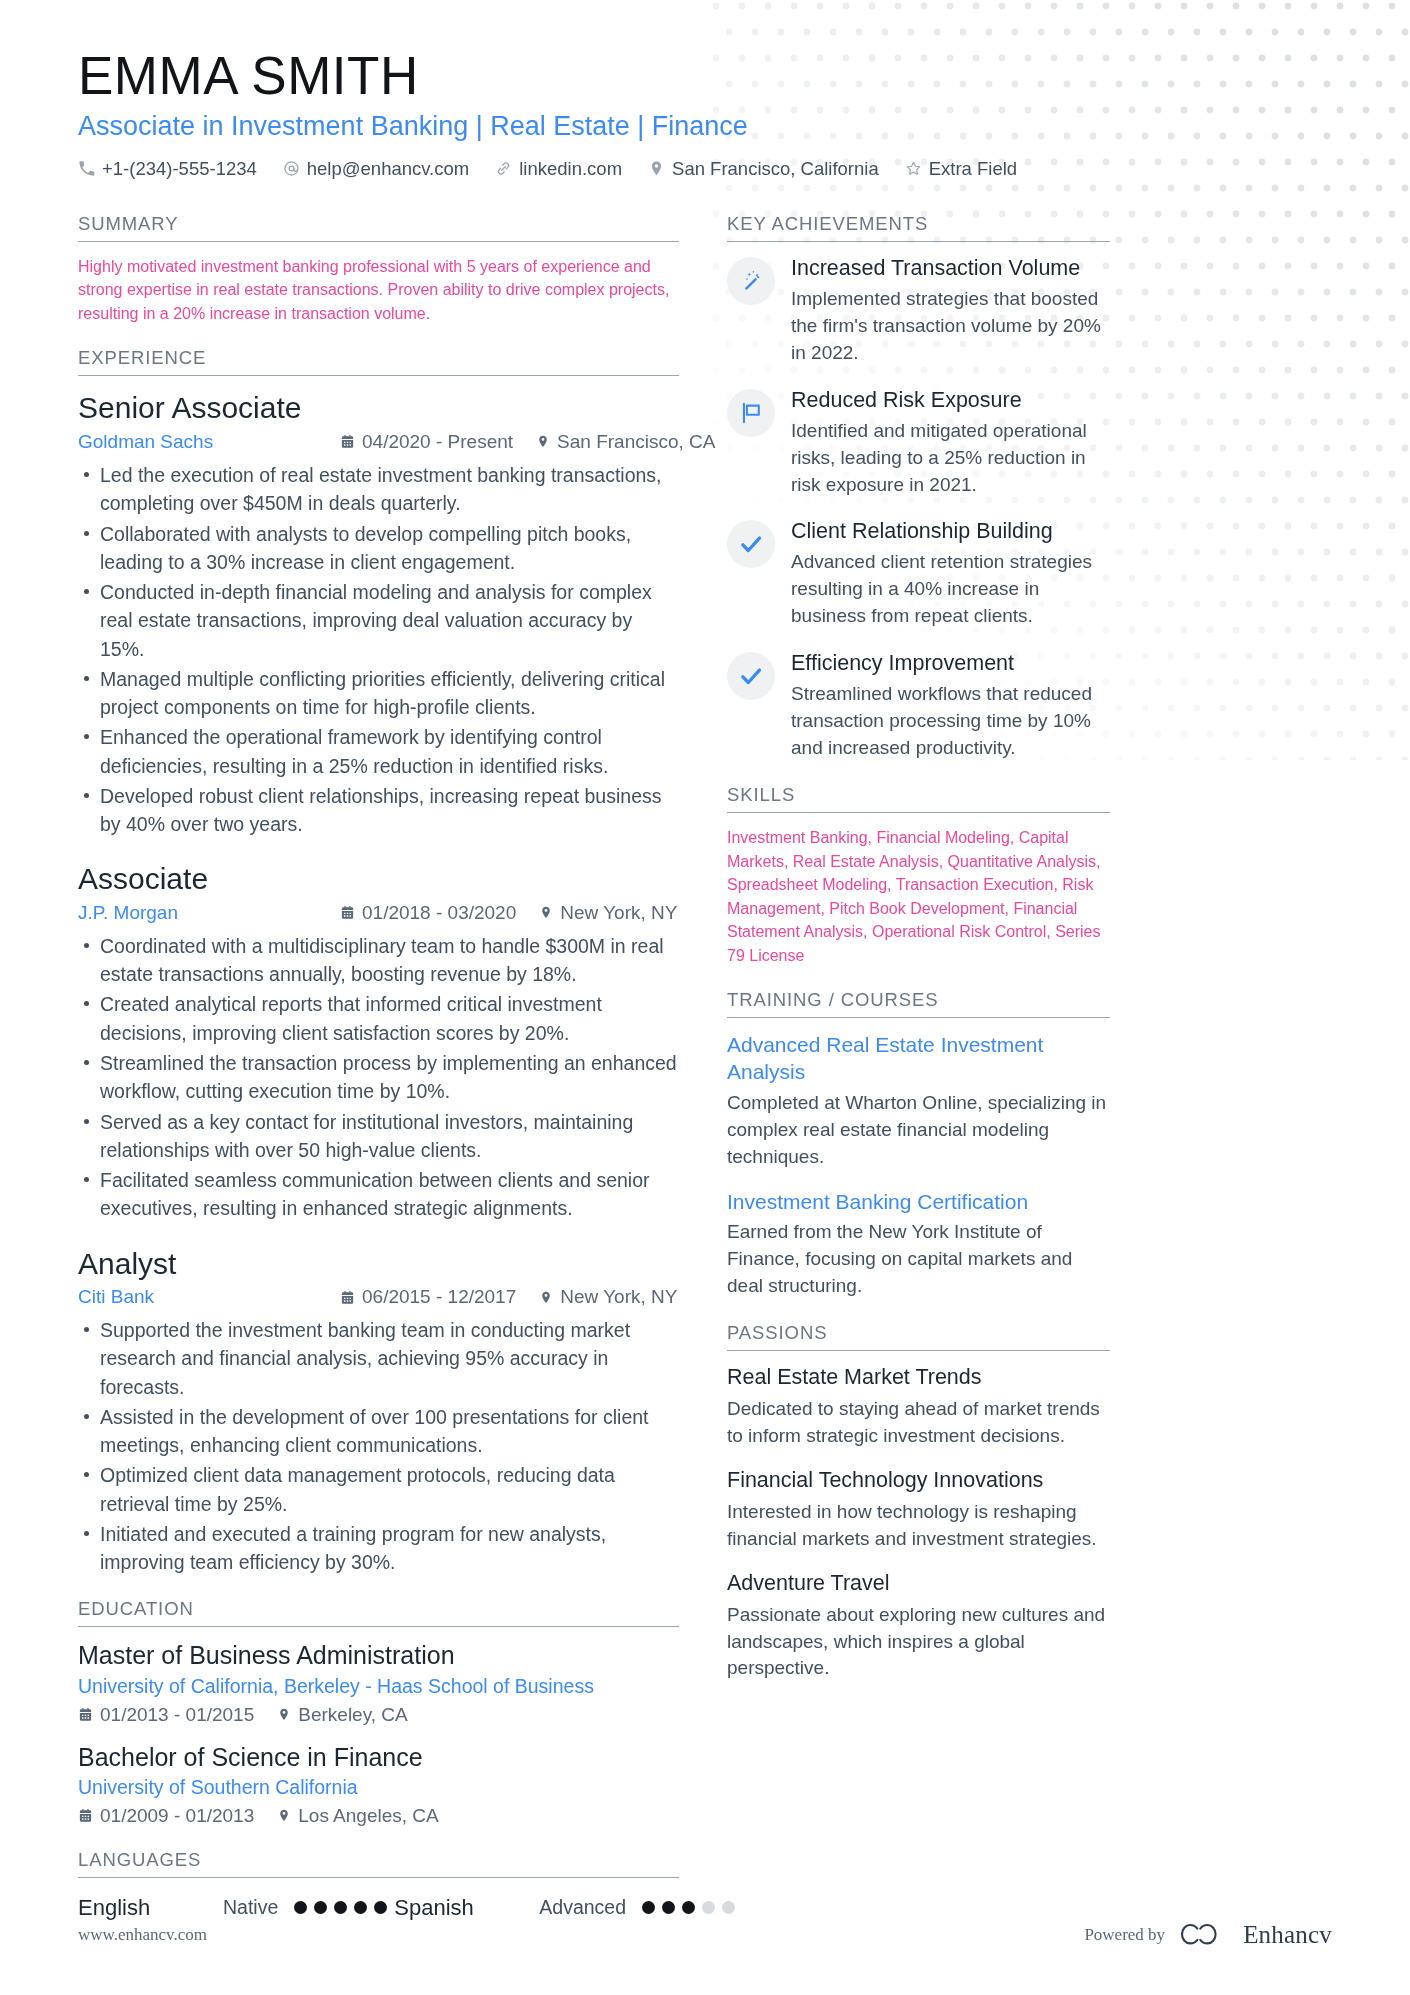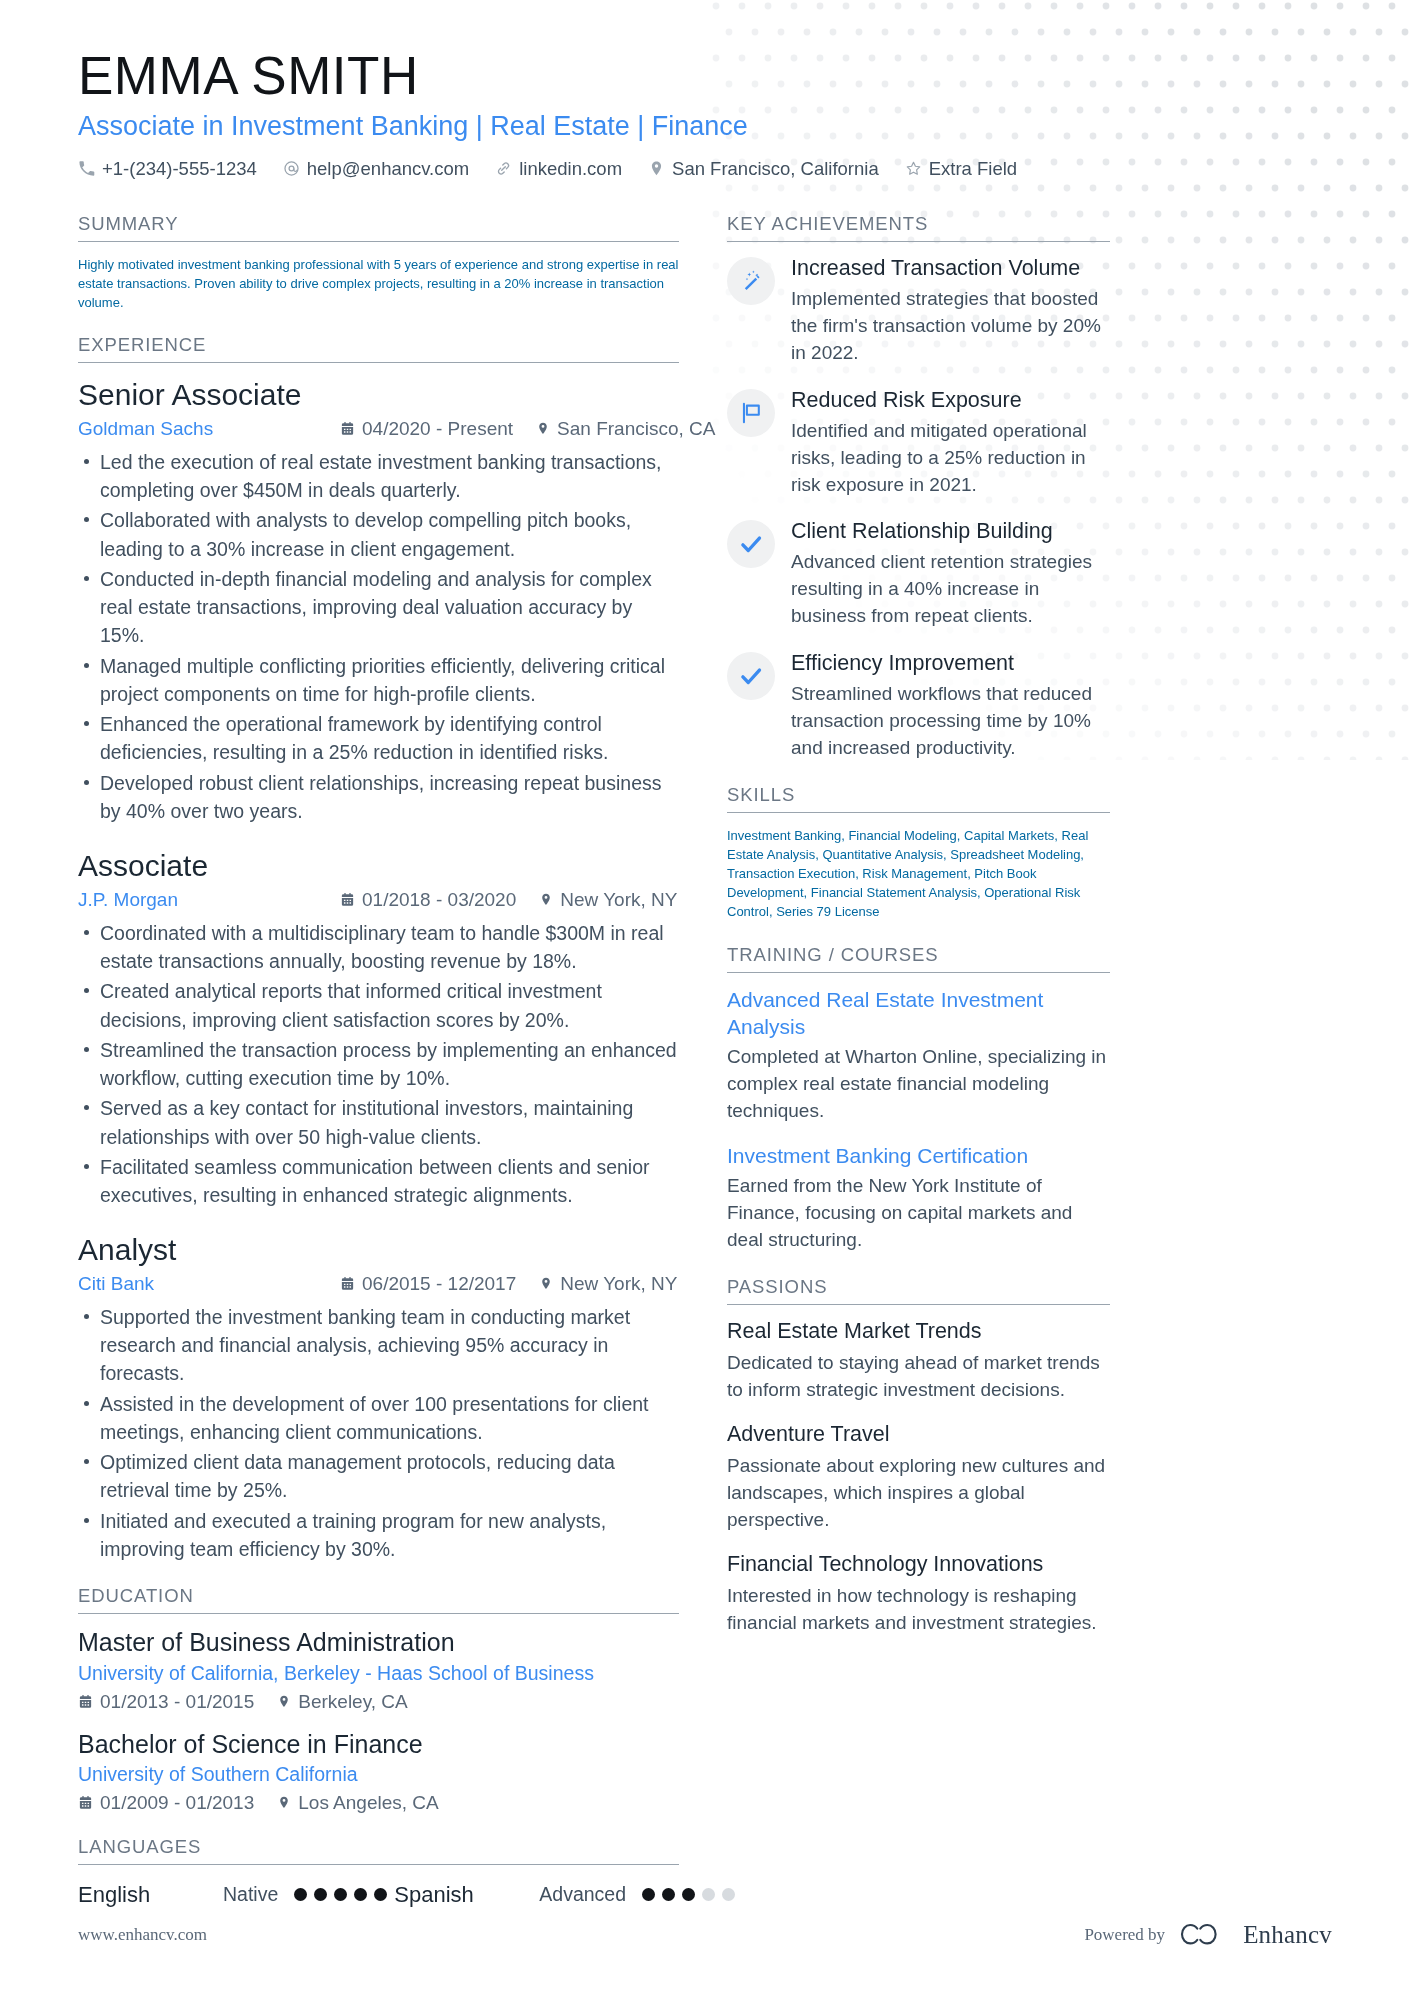--- a/index.html
+++ b/index.html
@@ -100,23 +100,23 @@
     color: #6b7785;
     font-weight: 400;
     padding-bottom: 6px;
     border-bottom: 1.6px solid #9aa4ae;
     margin-bottom: 13px;
   }
   .section + .section { margin-top: 22px; }
 
   
   .body-text {
-    font-size: 13px;
+    font-size: 16px;
     line-height: 1.47;
-    color: #0369a1;
+    color: #ec4899;
   }
 
   
   .entry { margin-bottom: 22px; }
   .entry:last-child { margin-bottom: 0; }
 
   .entry-role {
     font-size: 30px;
     color: #1b2733;
     font-weight: 400;
@@ -1385,27 +1385,27 @@
 
       <div class="section">
         <div class="section-title">PASSIONS</div>
 
         <div class="mini-entry">
           <div class="mini-title-dark">Real Estate Market Trends</div>
           <div class="mini-desc">Dedicated to staying ahead of market trends to inform strategic investment decisions.</div>
         </div>
 
         <div class="mini-entry">
+          <div class="mini-title-dark">Financial Technology Innovations</div>
+          <div class="mini-desc">Interested in how technology is reshaping financial markets and investment strategies.</div>
+        </div>
+
+        <div class="mini-entry">
           <div class="mini-title-dark">Adventure Travel</div>
           <div class="mini-desc">Passionate about exploring new cultures and landscapes, which inspires a global perspective.</div>
-        </div>
-
-        <div class="mini-entry">
-          <div class="mini-title-dark">Financial Technology Innovations</div>
-          <div class="mini-desc">Interested in how technology is reshaping financial markets and investment strategies.</div>
         </div>
       </div>
 
     </div>
   </div>
 
   <div class="footer">
     <span>www.enhancv.com</span>
     <span class="footer-right">
       <span class="powered-by">Powered by</span>

